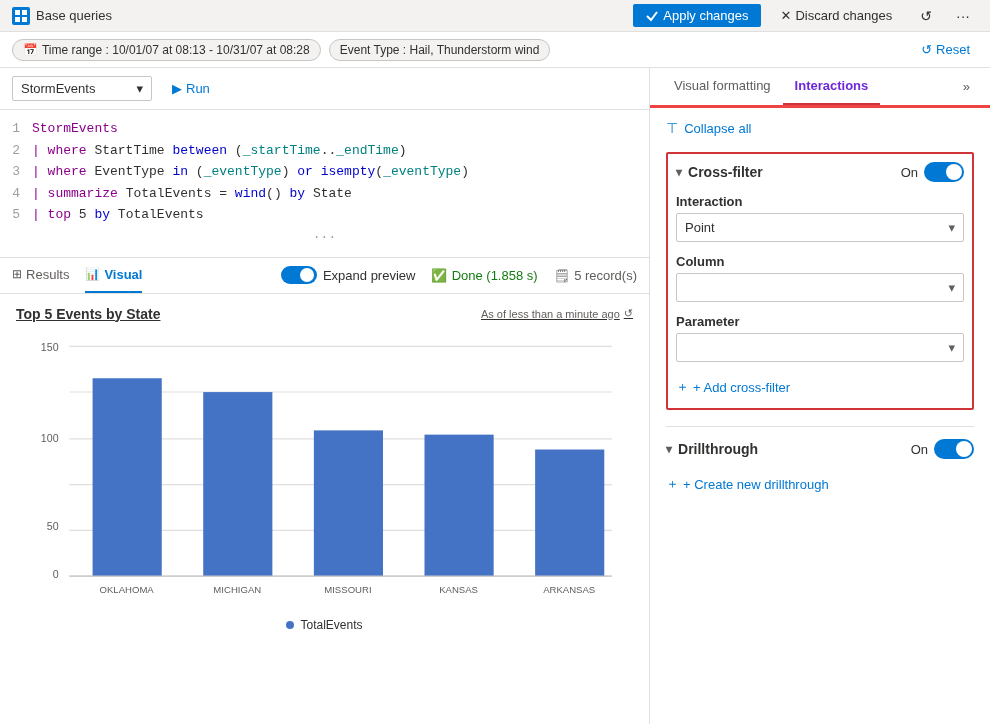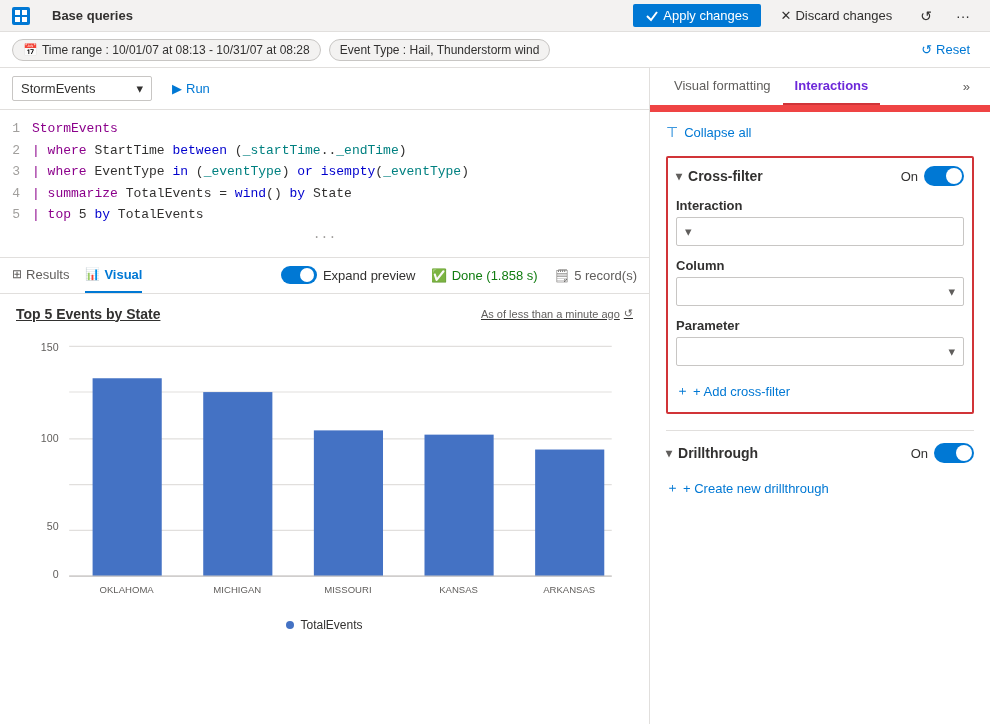--- a/index.html
+++ b/index.html
@@ -1,20 +1,20 @@
 <!DOCTYPE html>
 <html><head>
   <meta charset="utf-8">
   <style>
     * { box-sizing: border-box; margin: 0; padding: 0; }
     body { font-family: 'Segoe UI', Arial, sans-serif; font-size: 13px; background: #fff; color: #323130; width: 990px; height: 724px; overflow: hidden; }
 
     
     .top-bar { display: flex; align-items: center; height: 32px; background: #f3f2f1; border-bottom: 1px solid #e1dfdd; padding: 0 12px; gap: 8px; }
-    .top-bar-title { display: flex; align-items: center; gap: 22px; font-size: 13px; font-weight: 700; color: #323130; flex: 1; }
+    .top-bar-title { display: flex; align-items: center; gap: 6px; font-size: 13px; font-weight: 400; color: #323130; flex: 1; }
     .top-bar-icon { width: 18px; height: 18px; background: #0078d4; border-radius: 2px; display: flex; align-items: center; justify-content: center; }
     .top-bar-icon svg { width: 12px; height: 12px; fill: white; }
     .top-bar-actions { display: flex; align-items: center; gap: 8px; }
     .btn-primary { display: flex; align-items: center; gap: 4px; padding: 4px 12px; background: #0078d4; color: white; border: none; border-radius: 2px; cursor: pointer; font-size: 13px; }
     .btn-secondary { display: flex; align-items: center; gap: 4px; padding: 4px 12px; background: transparent; color: #323130; border: none; cursor: pointer; font-size: 13px; }
     .btn-icon { padding: 4px 8px; background: transparent; border: none; cursor: pointer; color: #323130; font-size: 14px; }
 
     
     .filter-bar { display: flex; align-items: center; height: 36px; padding: 0 12px; gap: 8px; border-bottom: 1px solid #e1dfdd; }
     .filter-tag { display: flex; align-items: center; padding: 3px 10px; background: #f3f2f1; border: 1px solid #c8c6c4; border-radius: 12px; font-size: 12px; gap: 4px; cursor: pointer; }
@@ -61,21 +61,21 @@
     .chart-timestamp { font-size: 11px; color: #605e5c; display: flex; align-items: center; gap: 4px; }
     .chart-container { position: relative; height: 280px; }
     .chart-svg { width: 100%; height: 100%; }
     .chart-legend { display: flex; align-items: center; justify-content: center; gap: 6px; font-size: 12px; margin-top: 4px; }
     .legend-dot { width: 8px; height: 8px; border-radius: 50%; background: #4472c4; }
 
     
     .right-panel { width: 340px; display: flex; flex-direction: column; overflow-y: auto; }
 
     
-    .panel-tabs { display: flex; align-items: center; border-bottom: 7px solid #ef4444; padding: 0 12px; }
+    .panel-tabs { display: flex; align-items: center; border-bottom: 3px solid #ef4444; padding: 0 12px; }
     .panel-tab { padding: 10px 12px; cursor: pointer; font-size: 13px; color: #605e5c; border-bottom: 2px solid transparent; }
     .panel-tab.active { color: #6d28d9; font-weight: 600; border-bottom: 2px solid #d13438; }
     .panel-tab-more { margin-left: auto; padding: 8px; cursor: pointer; color: #605e5c; }
 
     
     .panel-content { padding: 12px 16px; flex: 1; }
 
     .collapse-all-row { display: flex; align-items: center; gap: 6px; color: #0078d4; cursor: pointer; font-size: 13px; margin-bottom: 16px; }
 
     .section { margin-bottom: 16px; }
@@ -290,20 +290,21 @@
             <span class="on-label">On</span>
             <label class="mini-toggle">
               <input type="checkbox" checked="" style="">
               <span class="mini-slider"></span>
             </label>
           </div>
         </div>
 
         <div class="field-label">Interaction</div>
         <div class="dropdown">
+          <span class="dropdown-text">Point</span>
           <span class="dropdown-arrow">▾</span>
         </div>
 
         <div class="field-label">Column</div>
         <div class="dropdown">
           <span class="dropdown-text"></span>
           <span class="dropdown-arrow">▾</span>
         </div>
 
         <div class="field-label">Parameter</div>

